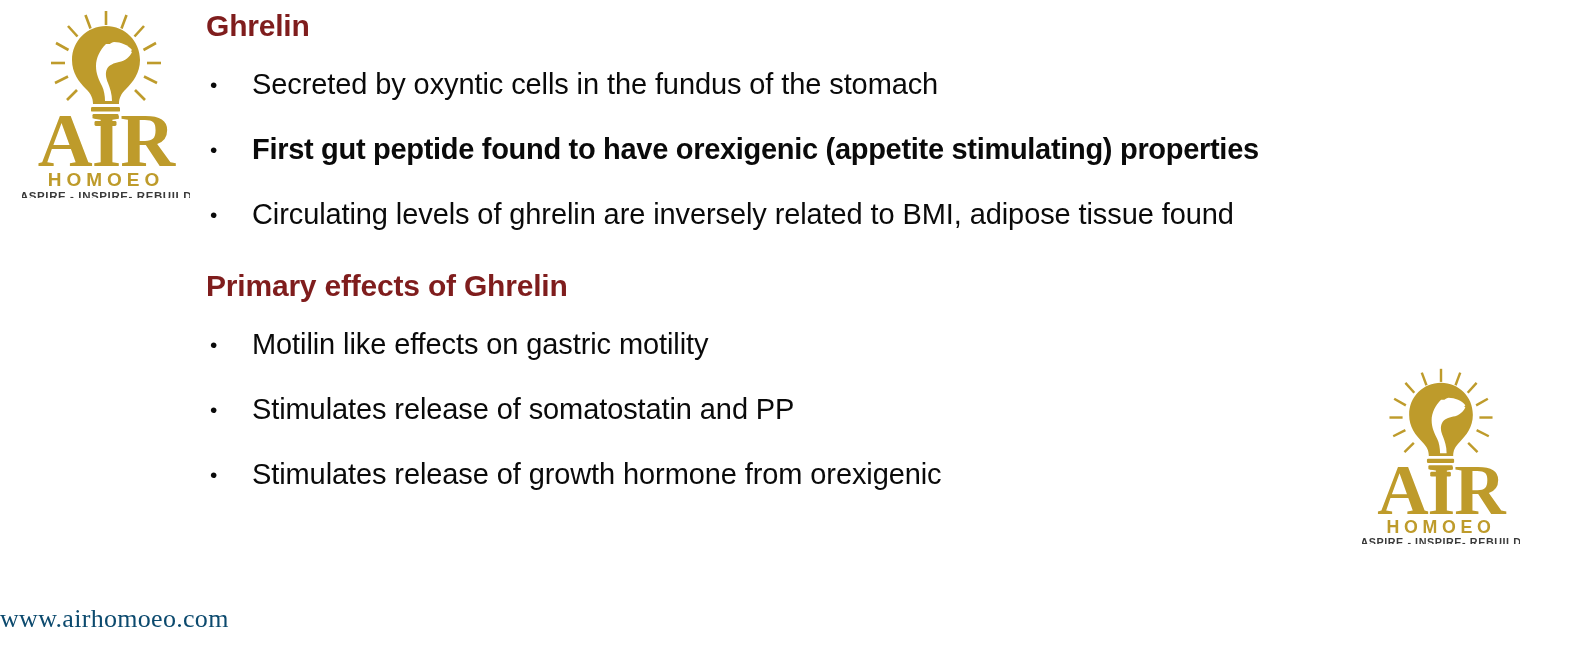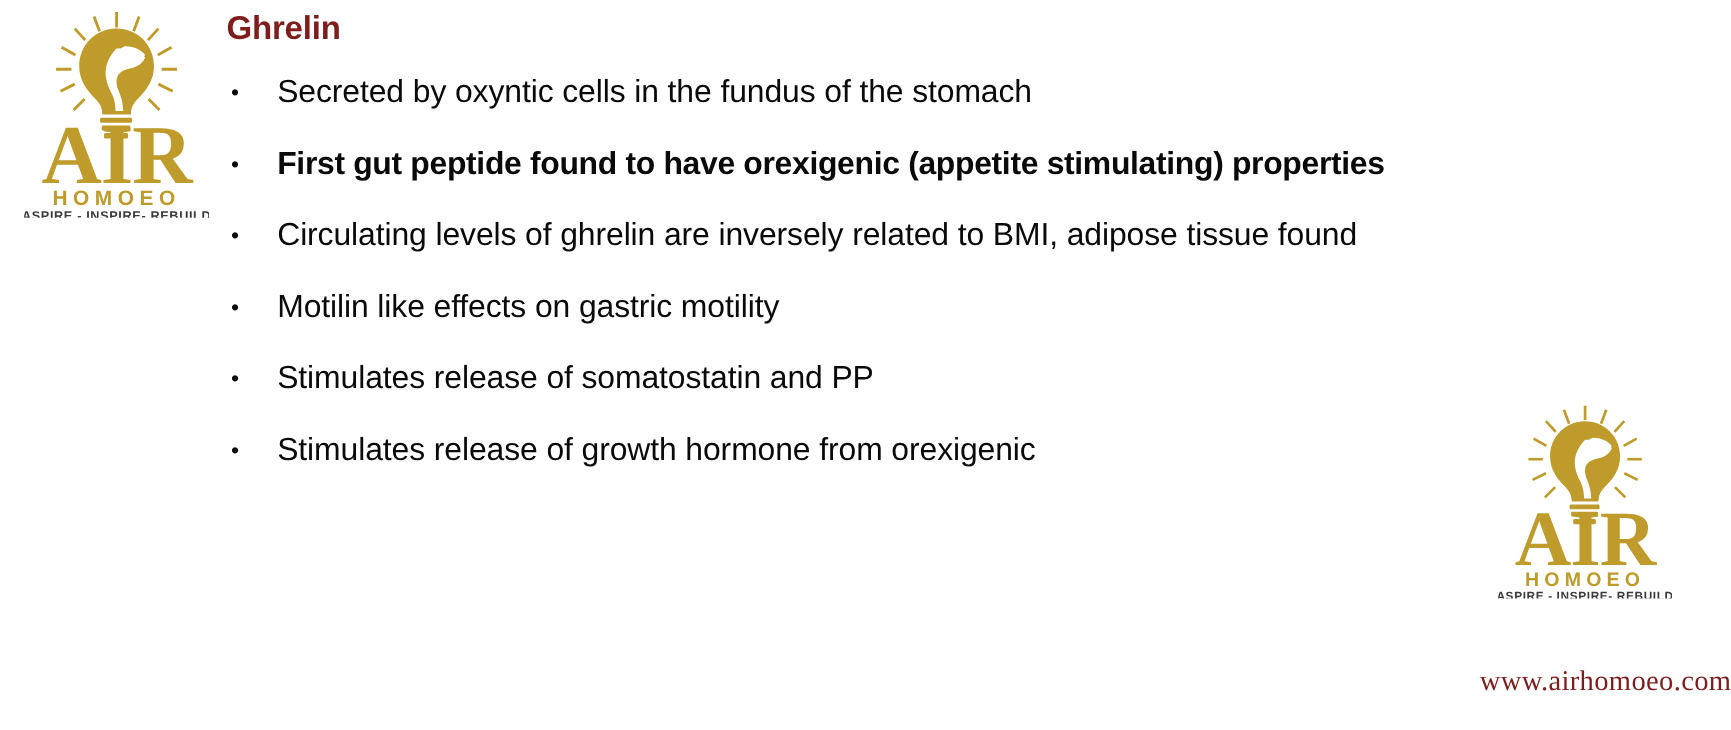--- a/index.html
+++ b/index.html
@@ -69,24 +69,24 @@
   .bullet-row.bold .btext { font-weight: bold; letter-spacing: -0.3px; }
   .bullet-row .btext .wrapline { display: block; }
   .bullet-row .btext .wrapline + .wrapline { margin-top: 0; }
 
   
   .footer {
     position: absolute;
     left: 0;
     right: 0;
     top: 604px;
-    text-align: right;
+    text-align: left;
     font-family: "Liberation Serif", serif;
     font-size: 26px;
-    color: #7f1d1d;
+    color: #0c4a6e;
     letter-spacing: 0.3px;
   }
 </style>
 </head>
 <body>
 
 <div id="slide">
 
   <div class="logo top-left">
     <svg viewBox="0 0 168 190" xmlns="http://www.w3.org/2000/svg">
@@ -164,20 +164,21 @@
       <span class="btext">First gut peptide found to have orexigenic (appetite stimulating) properties</span>
     </div>
 
     <div class="bullet-row">
       <span class="marker">•</span>
       <span class="btext">
         <span class="wrapline">Circulating levels of ghrelin are inversely related to BMI, adipose tissue found</span>
       </span>
     </div>
 
+    <div class="heading second">Primary effects of Ghrelin</div>
 
     <div class="bullet-row">
       <span class="marker">•</span>
       <span class="btext">Motilin like effects on gastric motility</span>
     </div>
 
     <div class="bullet-row">
       <span class="marker">•</span>
       <span class="btext">Stimulates release of somatostatin and PP</span>
     </div>

